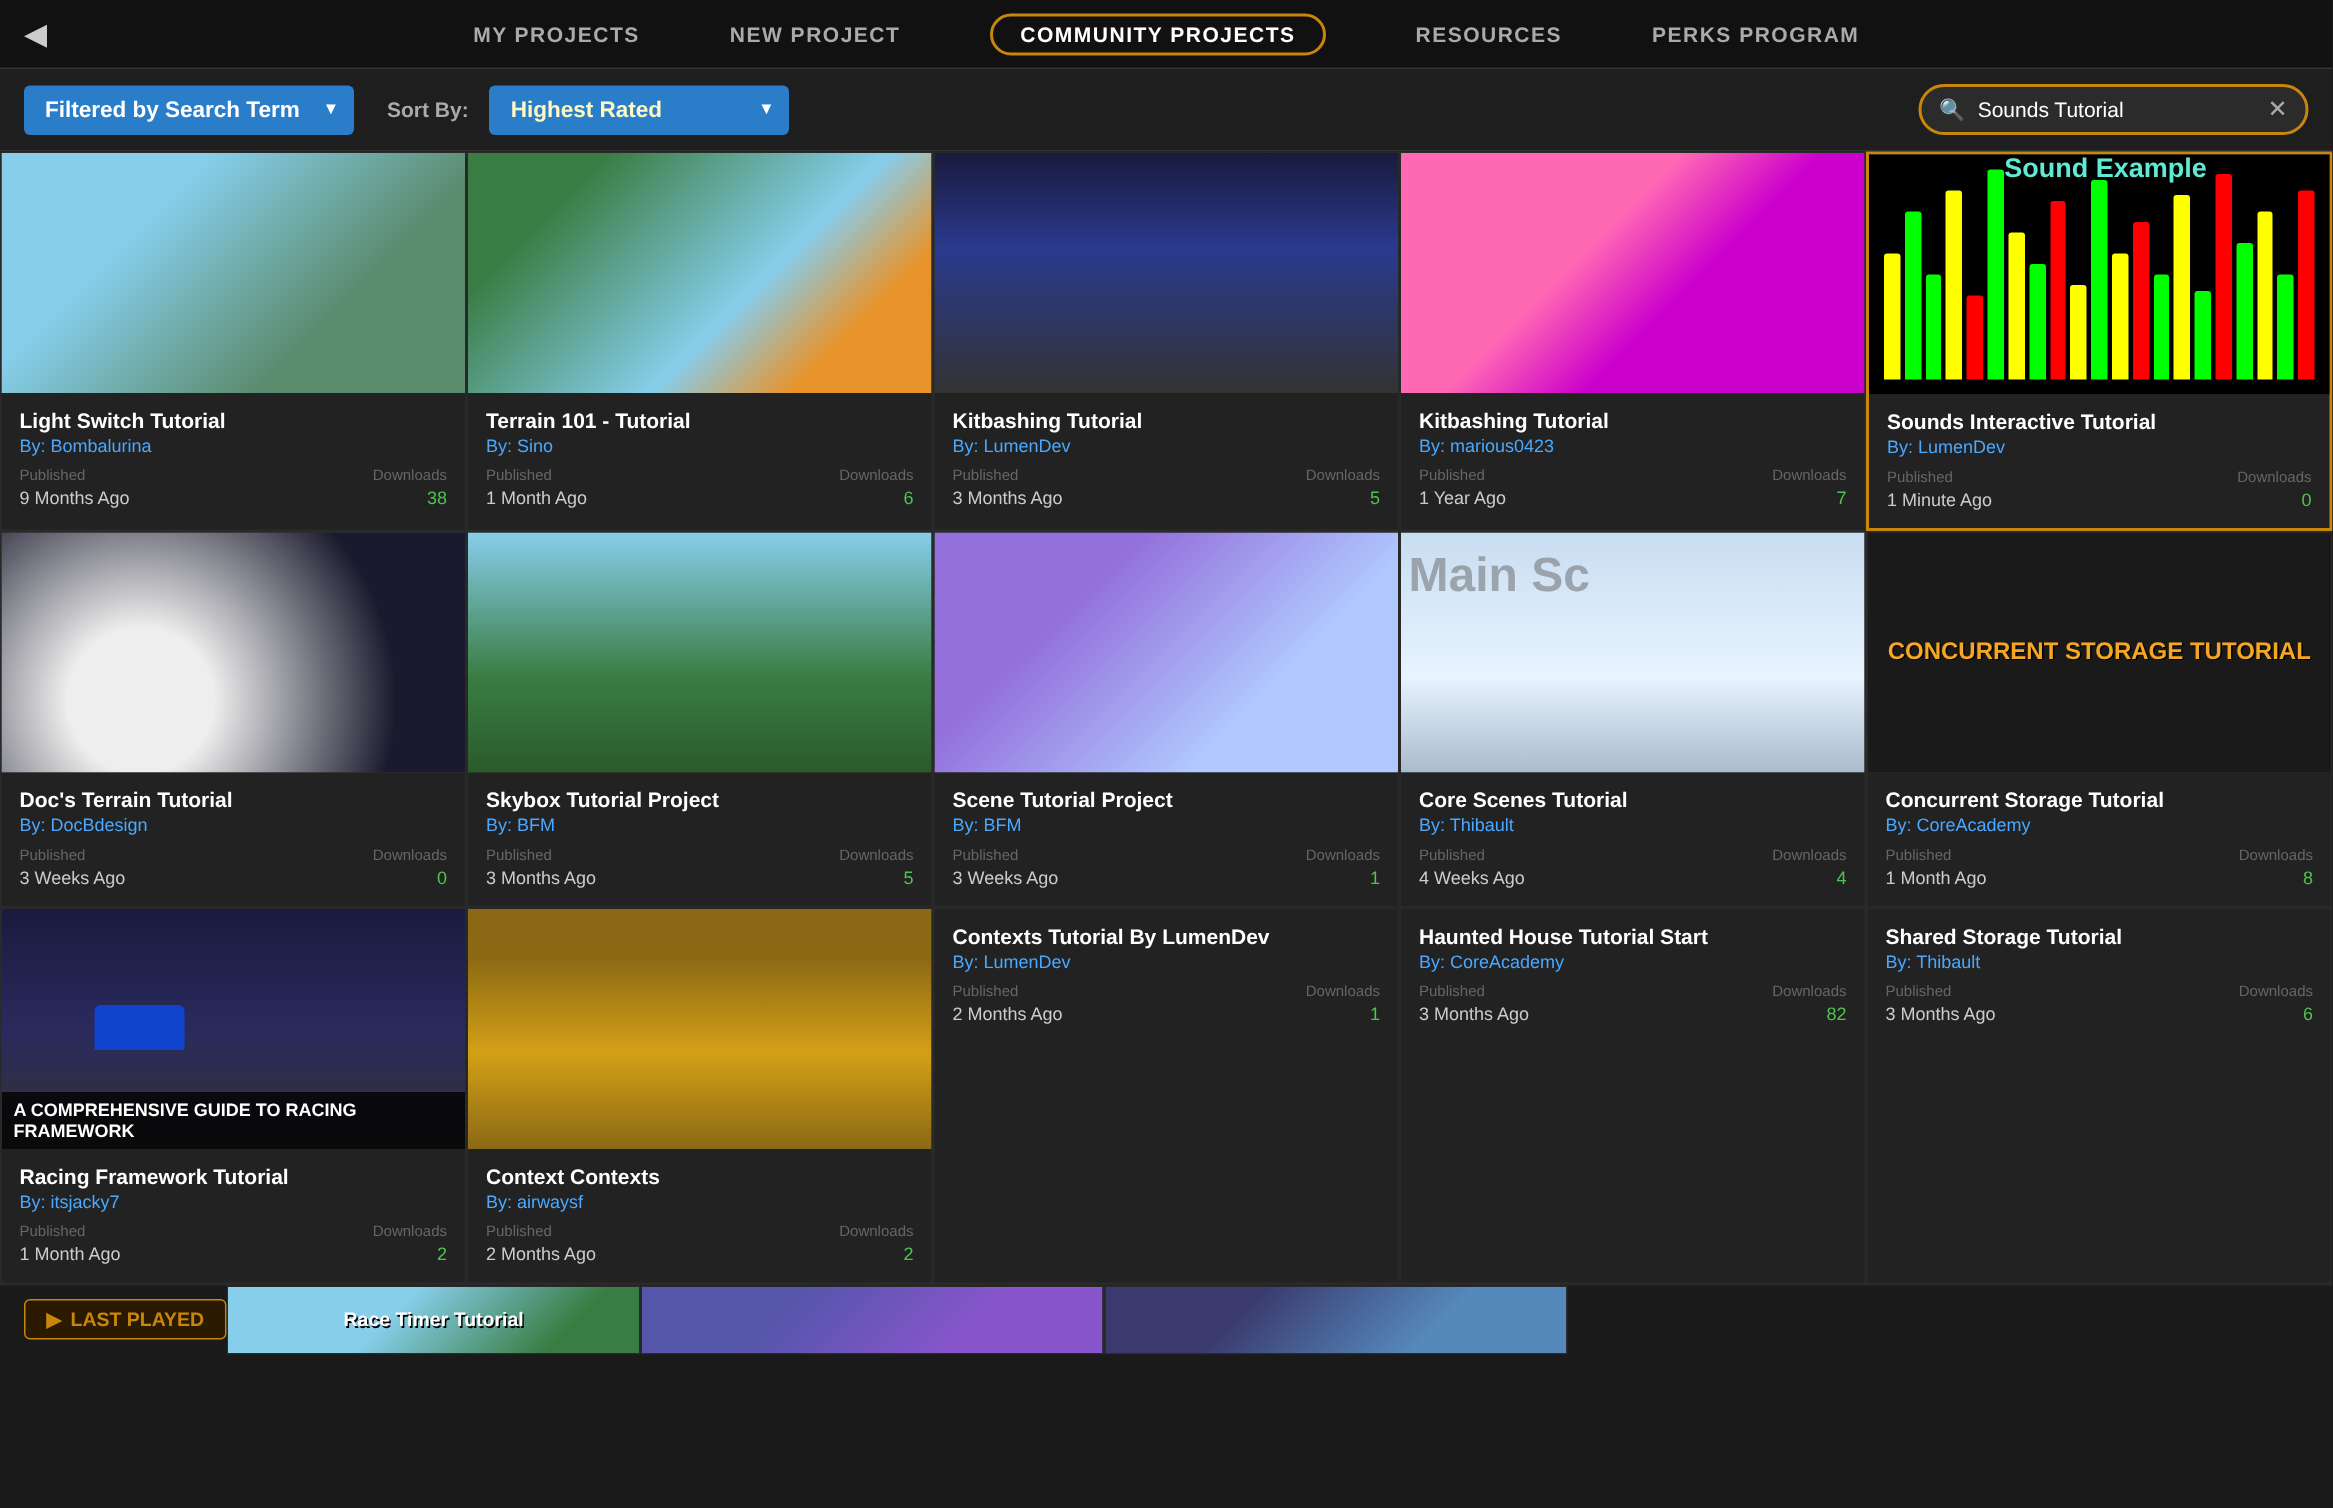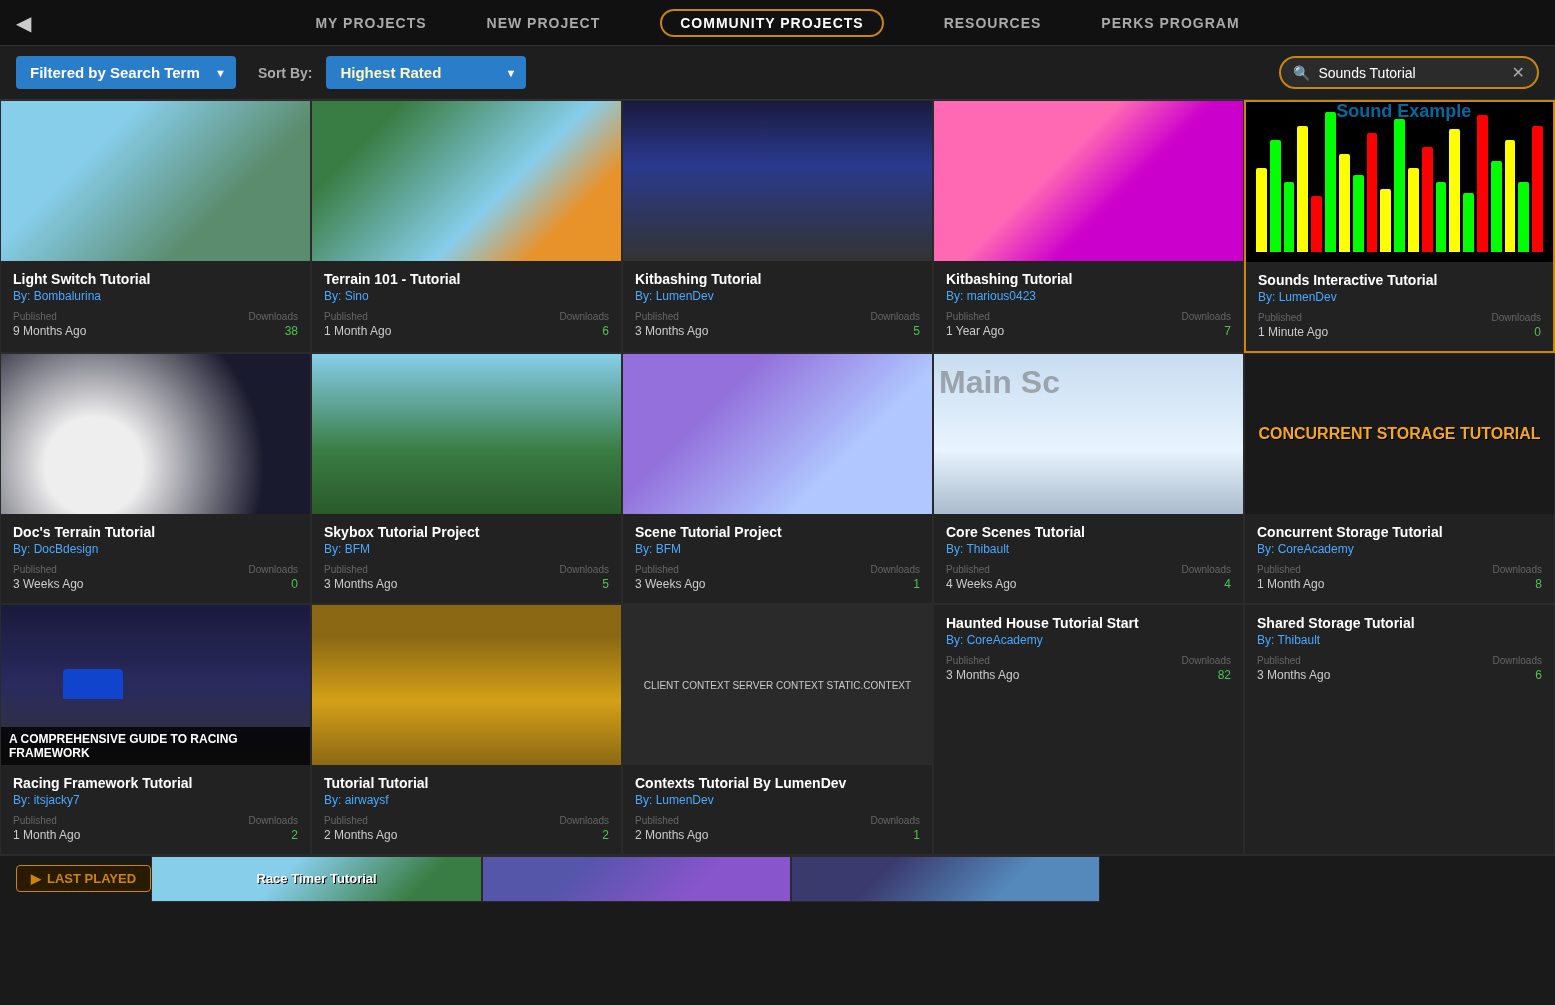--- a/index.html
+++ b/index.html
@@ -401,21 +401,21 @@
             <div class="sounds-bar" style="background: rgb(255, 0, 0); height: 75%;"></div>
             <div class="sounds-bar" style="background: rgb(0, 255, 0); height: 50%;"></div>
             <div class="sounds-bar" style="background: rgb(255, 255, 0); height: 88%;"></div>
             <div class="sounds-bar" style="background: rgb(0, 255, 0); height: 42%;"></div>
             <div class="sounds-bar" style="background: rgb(255, 0, 0); height: 98%;"></div>
             <div class="sounds-bar" style="background: rgb(0, 255, 0); height: 65%;"></div>
             <div class="sounds-bar" style="background: rgb(255, 255, 0); height: 80%;"></div>
             <div class="sounds-bar" style="background: rgb(0, 255, 0); height: 50%;"></div>
             <div class="sounds-bar" style="background: rgb(255, 0, 0); height: 90%;"></div>
           </div>
-          <div class="sounds-text" style="position: absolute; top: 10px; right: 10px; font-size: 18px; font-weight: 900; color: #0369a1; text-shadow: rgb(0, 0, 0) 1px 1px 0px; line-height: 1.2; text-align: right;">Sound
+          <div class="sounds-text" style="position: absolute; top: 10px; right: 10px; font-size: 18px; font-weight: 900; color: #5eead4; text-shadow: rgb(0, 0, 0) 1px 1px 0px; line-height: 1.2; text-align: right;">Sound
 Example</div>
         </div>
       </div>
       <div class="card-info">
         <div class="card-title">Sounds Interactive Tutorial</div>
         <div class="card-author">By: LumenDev</div>
         <div class="card-meta">
           <div class="card-meta-col">
             <span class="card-meta-label">Published</span>
             <span class="card-meta-value">1 Minute Ago</span>
@@ -548,40 +548,35 @@
             <span class="card-meta-value green">2</span>
           </div>
         </div>
       </div>
     </div>
     <div class="project-card">
       <div class="card-thumbnail">
         <div class="card-thumb-inner thumb-context"></div>
       </div>
       <div class="card-info">
-        <div class="card-title">Tutorial Tutorial</div>
+        <div class="card-title">Context Contexts</div>
         <div class="card-author">By: airwaysf</div>
         <div class="card-meta">
           <div class="card-meta-col">
             <span class="card-meta-label">Published</span>
             <span class="card-meta-value">2 Months Ago</span>
           </div>
           <div class="card-meta-col" style="text-align: right;">
             <span class="card-meta-label">Downloads</span>
             <span class="card-meta-value green">2</span>
           </div>
         </div>
       </div>
     </div>
     <div class="project-card">
-      <div class="card-thumbnail">
-        <div class="card-thumb-inner thumb-contexts-lumen" style="background: rgb(42, 42, 42);">
-          <div style="font-size: 10px; color: rgb(204, 204, 204); text-align: center; padding: 10px; line-height: 1.5;">CLIENT CONTEXT  SERVER CONTEXT  STATIC.CONTEXT</div>
-        </div>
-      </div>
       <div class="card-info">
         <div class="card-title">Contexts Tutorial By LumenDev</div>
         <div class="card-author">By: LumenDev</div>
         <div class="card-meta">
           <div class="card-meta-col">
             <span class="card-meta-label">Published</span>
             <span class="card-meta-value">2 Months Ago</span>
           </div>
           <div class="card-meta-col" style="text-align: right;">
             <span class="card-meta-label">Downloads</span>
@@ -624,21 +619,21 @@
     </div>
   </div>
 
 <div class="bottom-bar">
   <div class="last-played-badge">
     <span>▶</span>
     <span>LAST PLAYED</span>
   </div>
 
   <div style="display:flex; flex:1; margin-left:0; overflow:hidden; height:46px; gap:0;">
-    <div style="width:331px; height:46px; overflow:hidden; background:#5588bb; border:1px solid #2a2a2a; position:relative;">
+    <div style="width:276px; height:46px; overflow:hidden; background:#5588bb; border:1px solid #2a2a2a; position:relative;">
       <div style="width:100%;height:100%;background:linear-gradient(135deg,#87ceeb 40%,#3a7d44 80%); display:flex;align-items:center;justify-content:center;">
         <span style="color:#fff;font-size:13px;font-weight:900;text-shadow:1px 1px 0 #000;">Race Timer Tutorial</span>
       </div>
     </div>
     <div style="width:309px;height:46px;overflow:hidden;border:1px solid #2a2a2a;">
       <div style="width:100%;height:100%;background:linear-gradient(135deg,#5555aa 30%,#8855cc 70%);"></div>
     </div>
     <div style="width:309px;height:46px;overflow:hidden;border:1px solid #2a2a2a;">
       <div style="width:100%;height:100%;background:linear-gradient(135deg,#3a3a6e 30%,#5588bb 70%);"></div>
     </div>

